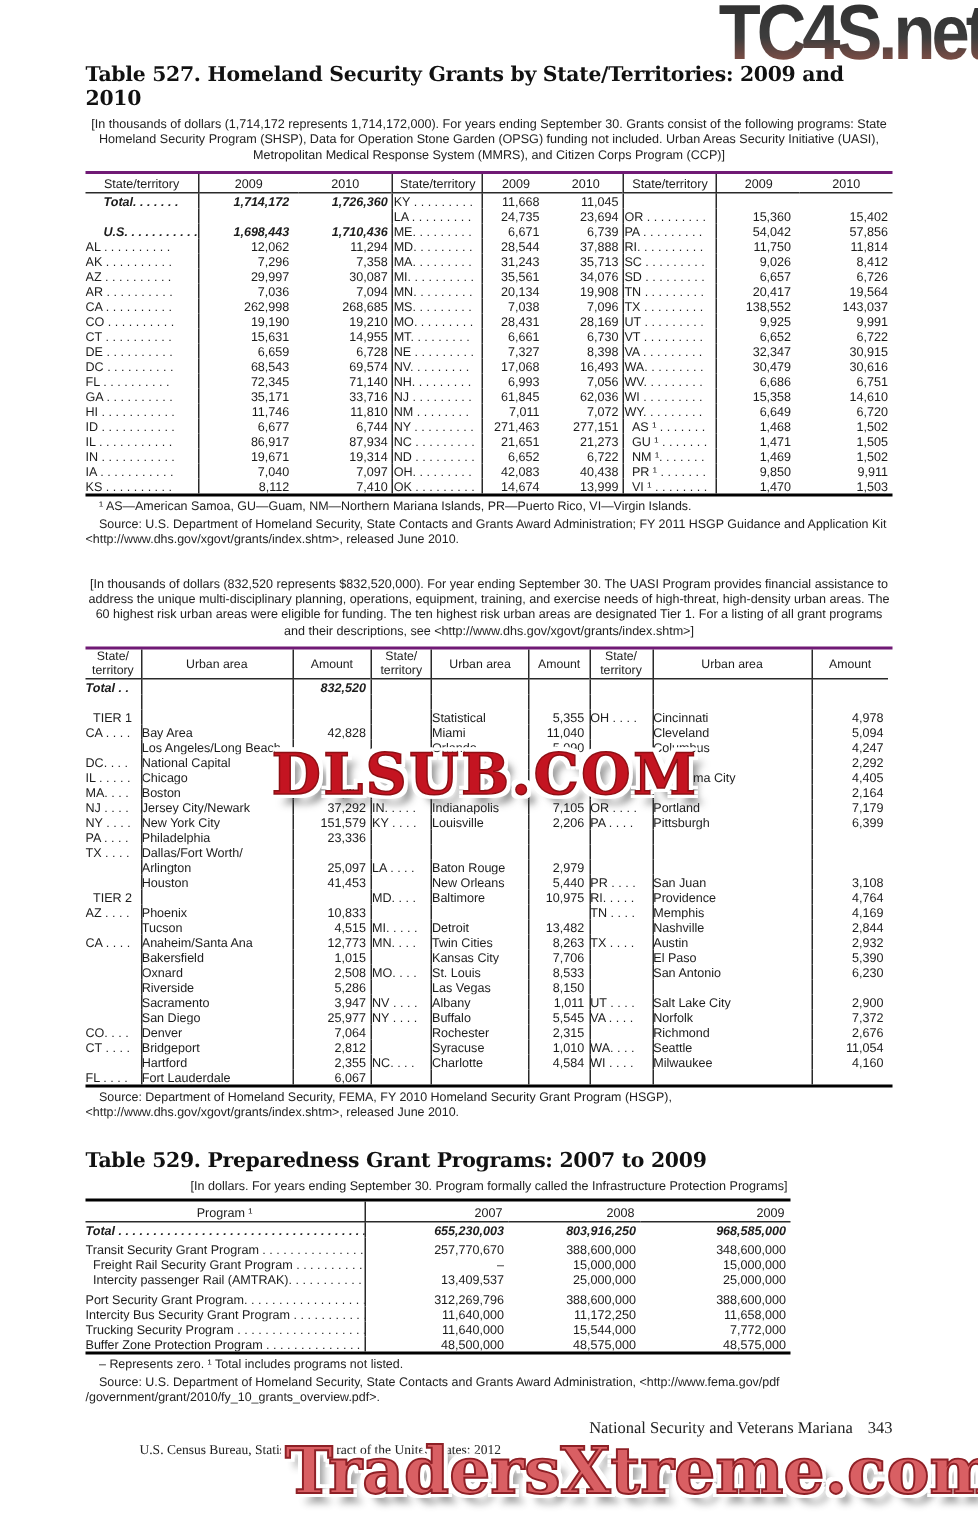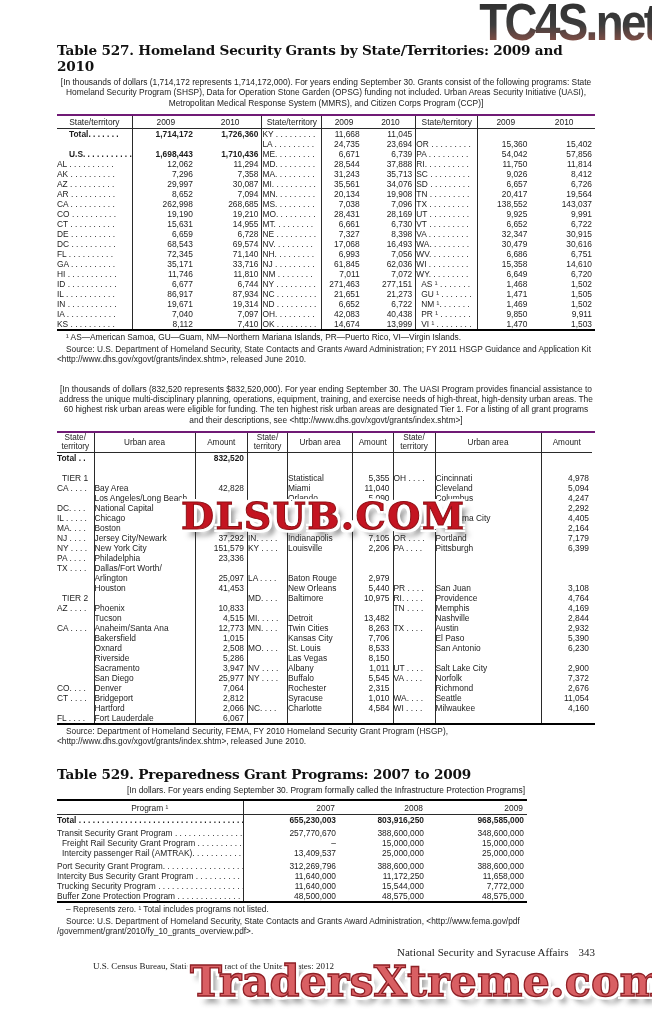--- a/index.html
+++ b/index.html
@@ -16,21 +16,21 @@
   table.grp{border-collapse:collapse;table-layout:fixed;}
   table.grp + table.grp{border-left:1px solid #2a2a2a;}
   .grp th{font-weight:normal;font-size:8.4px;border-bottom:1px solid #2a2a2a;
           padding:1px 0;vertical-align:middle;}
   .grp td{font-size:8.4px;padding:0;overflow:hidden;white-space:nowrap;vertical-align:middle;}
   .t527 tbody tr{height:9.55px;}
   .t528 tbody tr{height:9.75px;}
   .t529 tbody tr{height:9.9px;}
   .c-v1,.c-v2,.c-v3,.c-a{text-align:right;padding-right:3px !important;}
   .c-s,.c-c,.c-p{text-align:left;}
-  tr.b{font-weight:bold;}
+  tr.b{font-weight:bold;font-style:italic;}
   tr.i td:first-child{padding-left:5px;}
   tr.i2 td:first-child{padding-left:12px;}
   tr.g td{padding-top:3px;}
 
   
   .t527 .grp th:first-child,.t527 .grp td:first-child{border-right:1px solid #2a2a2a;}
   .t527 .c-v1{padding-right:6px !important;}
   
   .t528 .grp th:nth-child(1),.t528 .grp td:nth-child(1),
   .t528 .grp th:nth-child(2),.t528 .grp td:nth-child(2){border-right:1px solid #2a2a2a;}
@@ -120,21 +120,21 @@
                 <td class="c-v1">7,296</td>
                 <td class="c-v2">7,358</td>
               </tr>
               <tr class="">
                 <td class="c-s">AZ . . . . . . . . . .</td>
                 <td class="c-v1">29,997</td>
                 <td class="c-v2">30,087</td>
               </tr>
               <tr class="">
                 <td class="c-s">AR . . . . . . . . . .</td>
-                <td class="c-v1">8,652</td>
+                <td class="c-v1">7,036</td>
                 <td class="c-v2">7,094</td>
               </tr>
               <tr class="">
                 <td class="c-s">CA . . . . . . . . . .</td>
                 <td class="c-v1">262,998</td>
                 <td class="c-v2">268,685</td>
               </tr>
               <tr class="">
                 <td class="c-s">CO . . . . . . . . . .</td>
                 <td class="c-v1">19,190</td>
@@ -572,21 +572,21 @@
                 <td class="c-a">7,064</td>
               </tr>
               <tr class="">
                 <td class="c-s">CT . . . .</td>
                 <td class="c-c">Bridgeport</td>
                 <td class="c-a">2,812</td>
               </tr>
               <tr class="">
                 <td class="c-s">&nbsp;</td>
                 <td class="c-c">Hartford</td>
-                <td class="c-a">2,066</td>
+                <td class="c-a">2,355</td>
               </tr>
               <tr class="">
                 <td class="c-s">FL . . . .</td>
                 <td class="c-c">Fort Lauderdale</td>
                 <td class="c-a">6,067</td>
               </tr>
             </tbody>
         </table>
         <table class="grp">
           <colgroup>
@@ -963,18 +963,18 @@
                 <td class="c-v3">48,575,000</td>
               </tr>
             </tbody>
         </table>
       </div>
       <p class="fn">– Represents zero. ¹ Total includes programs not listed.</p>
       <p class="fn">Source: U.S. Department of Homeland Security, State Contacts and Grants Award Administration, &lt;http://www.fema.gov/pdf /government/grant/2010/fy_10_grants_overview.pdf&gt;.</p>
     </section>
 
     <div class="footer-right">
-      <span>National Security and Syracuse Affairs</span><span class="pgnum">343</span>
+      <span>National Security and Veterans Mariana</span><span class="pgnum">343</span>
     </div>
     <div class="credit">U.S. Census Bureau, Statistical Abstract of the United States: 2012</div>
 
   </div>
 </div>
 
 </body></html>

